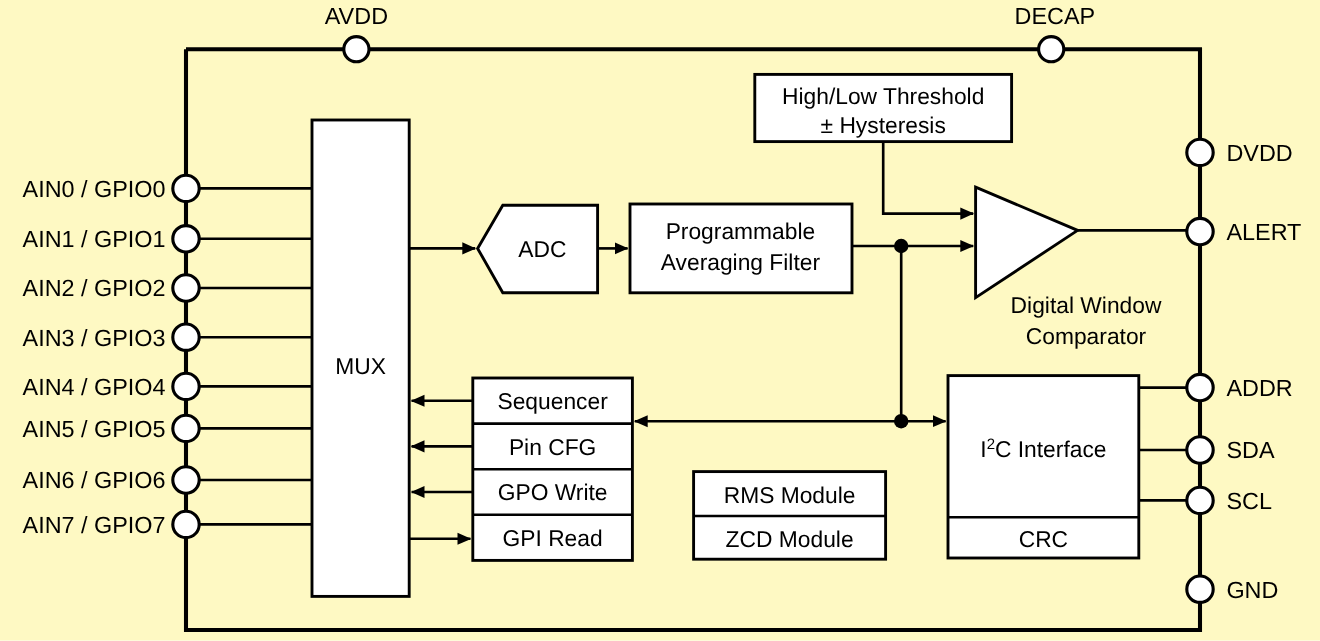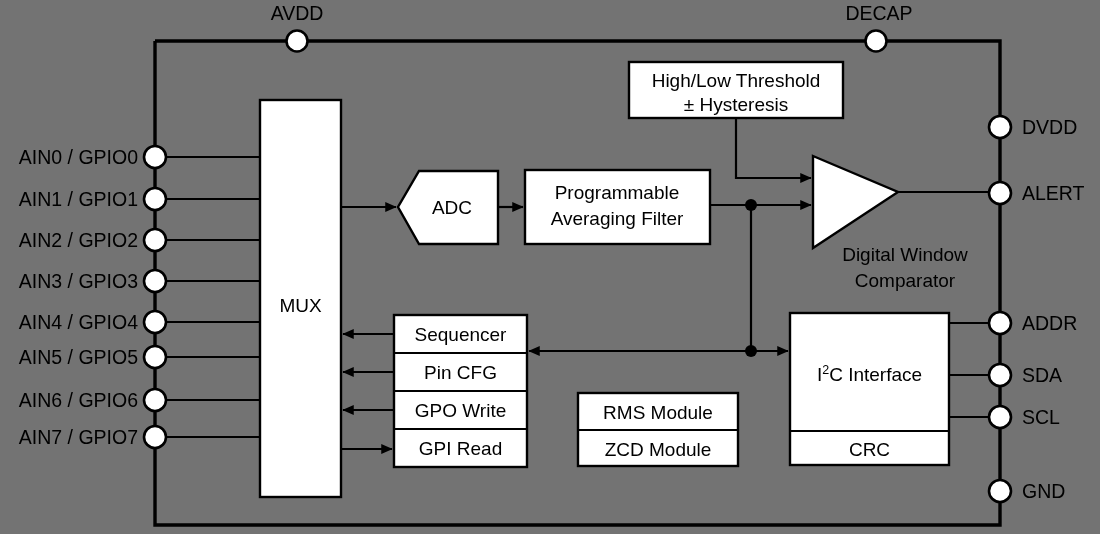--- a/index.html
+++ b/index.html
@@ -4,21 +4,21 @@
 <style>
   html, body {
     margin: 0;
     padding: 0;
     background: #ffffff;
   }
   #canvas {
     position: relative;
     width: 1100px;
     height: 534px;
-    background: #737373;
+    background: #fef9c3;
     font-family: "Liberation Sans", sans-serif;
     overflow: hidden;
   }
   svg#diagram {
     position: absolute;
     left: 0;
     top: 0;
     width: 1100px;
     height: 534px;
   }

